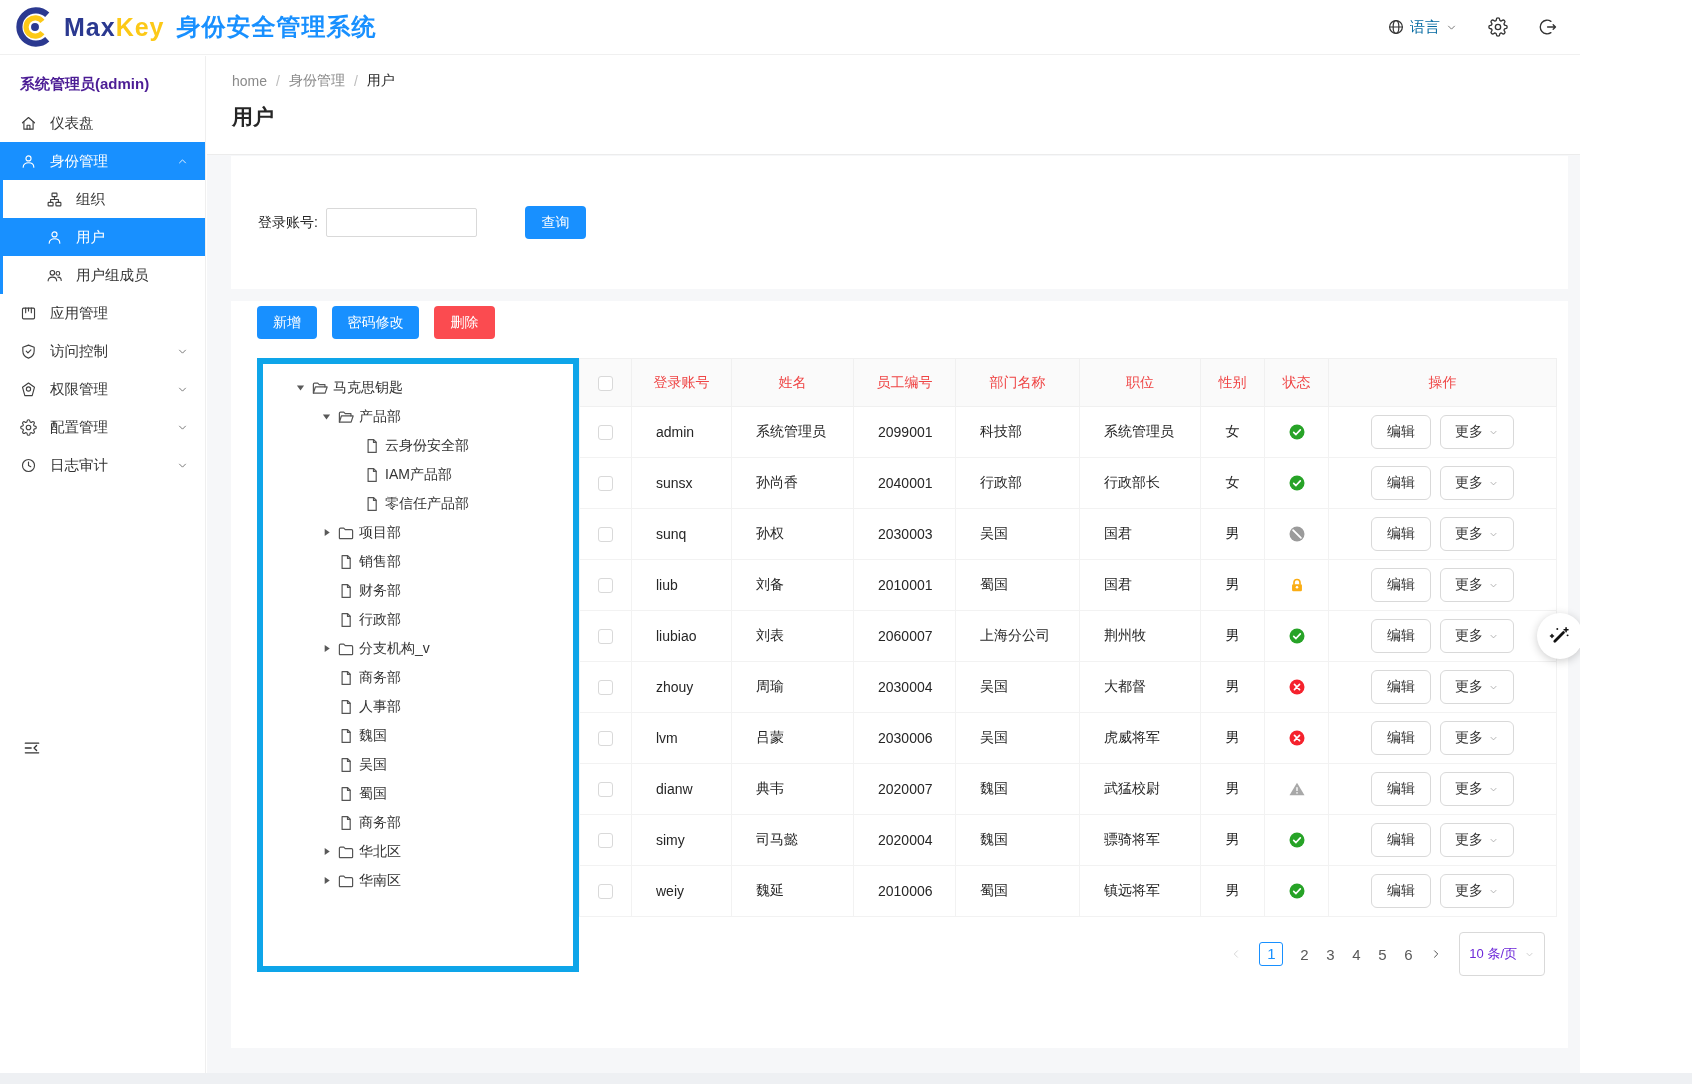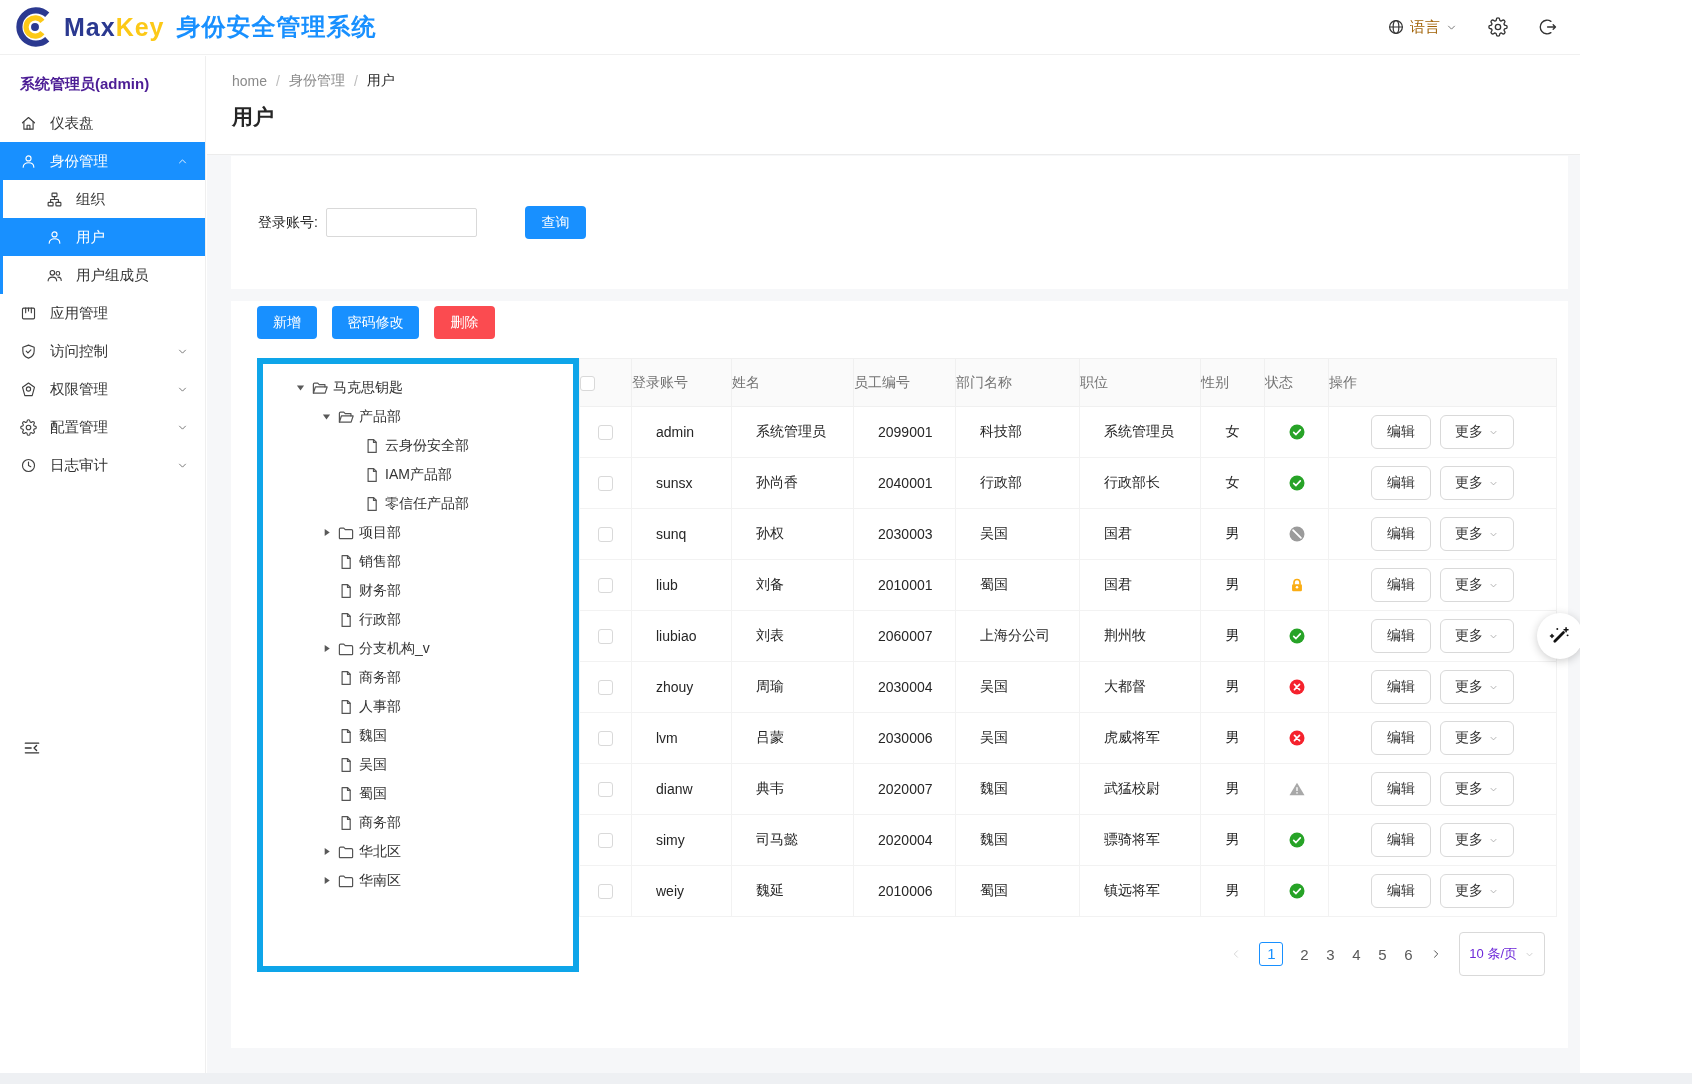--- a/index.html
+++ b/index.html
@@ -16,21 +16,21 @@
 
   
   .topbar{position:absolute; left:0; top:0; width:1580px; height:55px; background:#fff;
           border-bottom:1px solid #f0f0f0; display:flex; align-items:center; justify-content:space-between; padding:0 22px 0 14px;}
   .logo{display:flex; align-items:center; cursor:pointer;}
   .logo-mark{width:42px; height:42px; margin-right:8px;}
   .logo-max{font-size:25px; font-weight:bold; color:var(--navy); letter-spacing:1px;}
   .logo-key{font-size:25px; font-weight:bold; color:var(--gold); letter-spacing:1px;}
   .logo-sub{font-size:24px; font-weight:bold; color:var(--primary); margin-left:12px; letter-spacing:1px;}
   .topbar-right{display:flex; align-items:center; gap:30px;}
-  .lang{display:flex; align-items:center; gap:5px; font-size:15px; color:#a16207; cursor:pointer;}
+  .lang{display:flex; align-items:center; gap:5px; font-size:15px; color:#0369a1; cursor:pointer;}
   .lang .gi{width:18px; height:18px; color:#333;}
   .lang .cd{width:13px; height:13px; color:#666;}
   .hicon{width:20px; height:20px; color:#333; cursor:pointer;}
 
   
   .sidebar{position:absolute; left:0; top:56px; width:206px; bottom:0; background:#fff; border-right:1px solid #efefef;}
   .side-user{padding:19px 20px 10px 20px; font-size:15px; font-weight:bold; color:#4c1d95;}
   .menu-item{height:38px; display:flex; align-items:center; padding:0 16px 0 20px; font-size:14.5px; color:#333; cursor:pointer;}
   .menu-item .micon{width:17px; height:17px; margin-right:13px; color:#404040; flex:none;}
   .menu-item.sub{padding-left:46px;}
@@ -73,21 +73,21 @@
   .tree{width:322px; min-width:322px; height:614px; border:6px solid #0ea5e9; padding-top:9px; overflow:hidden;}
   .tree-item{height:29px; display:flex; align-items:center; font-size:14px; color:#333; cursor:pointer;}
   .tree-item .caret{width:22px; height:10px; color:#595959; display:flex; align-items:center; justify-content:center; flex:none;}
   .tree-item .caret svg{width:9px; height:9px;}
   .tree-item .ticon{width:18px; height:18px; color:#555; margin-right:4px; flex:none;}
   .tree-item .tlabel{white-space:nowrap;}
 
   
   .table-wrap{flex:1; padding-left:0;}
   table{width:100%; border-collapse:collapse; table-layout:fixed;}
-  th{height:48px; background:#fafafa; border:1px solid #f0f0f0; font-size:14px; font-weight:500; color:#737373; text-align:left;}
+  th{height:48px; background:#fafafa; border:1px solid #f0f0f0; font-size:14px; font-weight:500; color:#ef4444; text-align:center;}
   td{height:51px; border:1px solid #f2f2f2; font-size:14px; color:#262626; padding-left:24px; background:#fff;}
   td.center{text-align:center; padding-left:0;}
   .cb{display:inline-block; width:15px; height:15px; border:1px solid #d9d9d9; border-radius:3px; background:#fff; vertical-align:middle; cursor:pointer;}
   .sticon{width:18px; height:18px; display:inline-block; vertical-align:middle;}
   .act-btn{display:inline-flex; align-items:center; justify-content:center; gap:5px; height:34px; background:#fff;
            border:1px solid #d9d9d9; border-radius:6px; font-size:14px; color:#333;}
   .act-edit{width:60px;}
   .act-more{width:74px;}
   .act-more .cd{width:11px; height:11px; color:#999;}
   .act-cell{display:flex; gap:9px; justify-content:center; align-items:center;}

